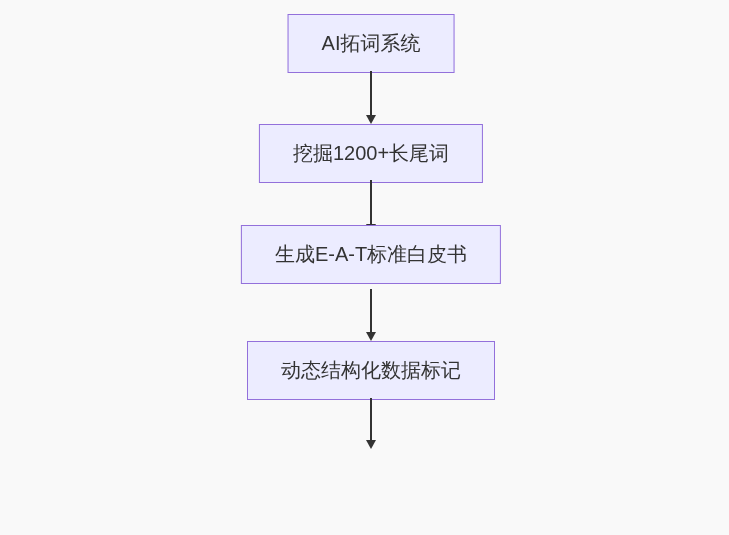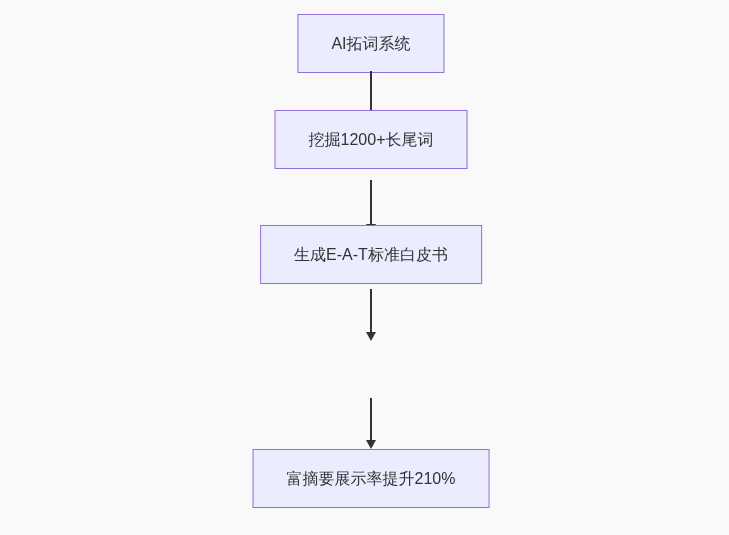--- a/index.html
+++ b/index.html
@@ -20,21 +20,21 @@
     position: relative;
     width: 729px; height: 535px;
   }
   .node {
     position: absolute;
     left: 371px;
     transform: translateX(-50%);
     background: var(--node-fill);
     border: 1px solid var(--node-border);
     color: var(--text);
-    font-size: 16px;
+    font-size: 20px;
     line-height: 19px;
     padding: 19px 33px;
     white-space: nowrap;
     text-align: center;
   }
   .edge {
     position: absolute;
     left: 371px;
     transform: translateX(-50%);
     width: 12px;
@@ -59,35 +59,35 @@
 
 <div class="canvas">
 
   <div class="node" style="top:14px">AI拓词系统</div>
 
   <div class="edge" style="top:71px;height:53px">
     <div class="edge-line"></div>
     <div class="edge-head"></div>
   </div>
 
-  <div class="node" style="top:110px">挖掘1200+长尾词</div>
+  <div class="node" style="top:124px">挖掘1200+长尾词</div>
 
   <div class="edge" style="top:180px;height:53px">
     <div class="edge-line"></div>
     <div class="edge-head"></div>
   </div>
 
   <div class="node" style="top:225px">生成E-A-T标准白皮书</div>
 
   <div class="edge" style="top:289px;height:52px">
     <div class="edge-line"></div>
     <div class="edge-head"></div>
   </div>
 
+  <div class="node" style="top:341px">动态结构化数据标记</div>
 
   <div class="edge" style="top:398px;height:51px">
     <div class="edge-line"></div>
     <div class="edge-head"></div>
   </div>
 
-  <div class="node" style="top:449px">富摘要展示率提升210%</div>
 
 </div>
 
 </body></html>

